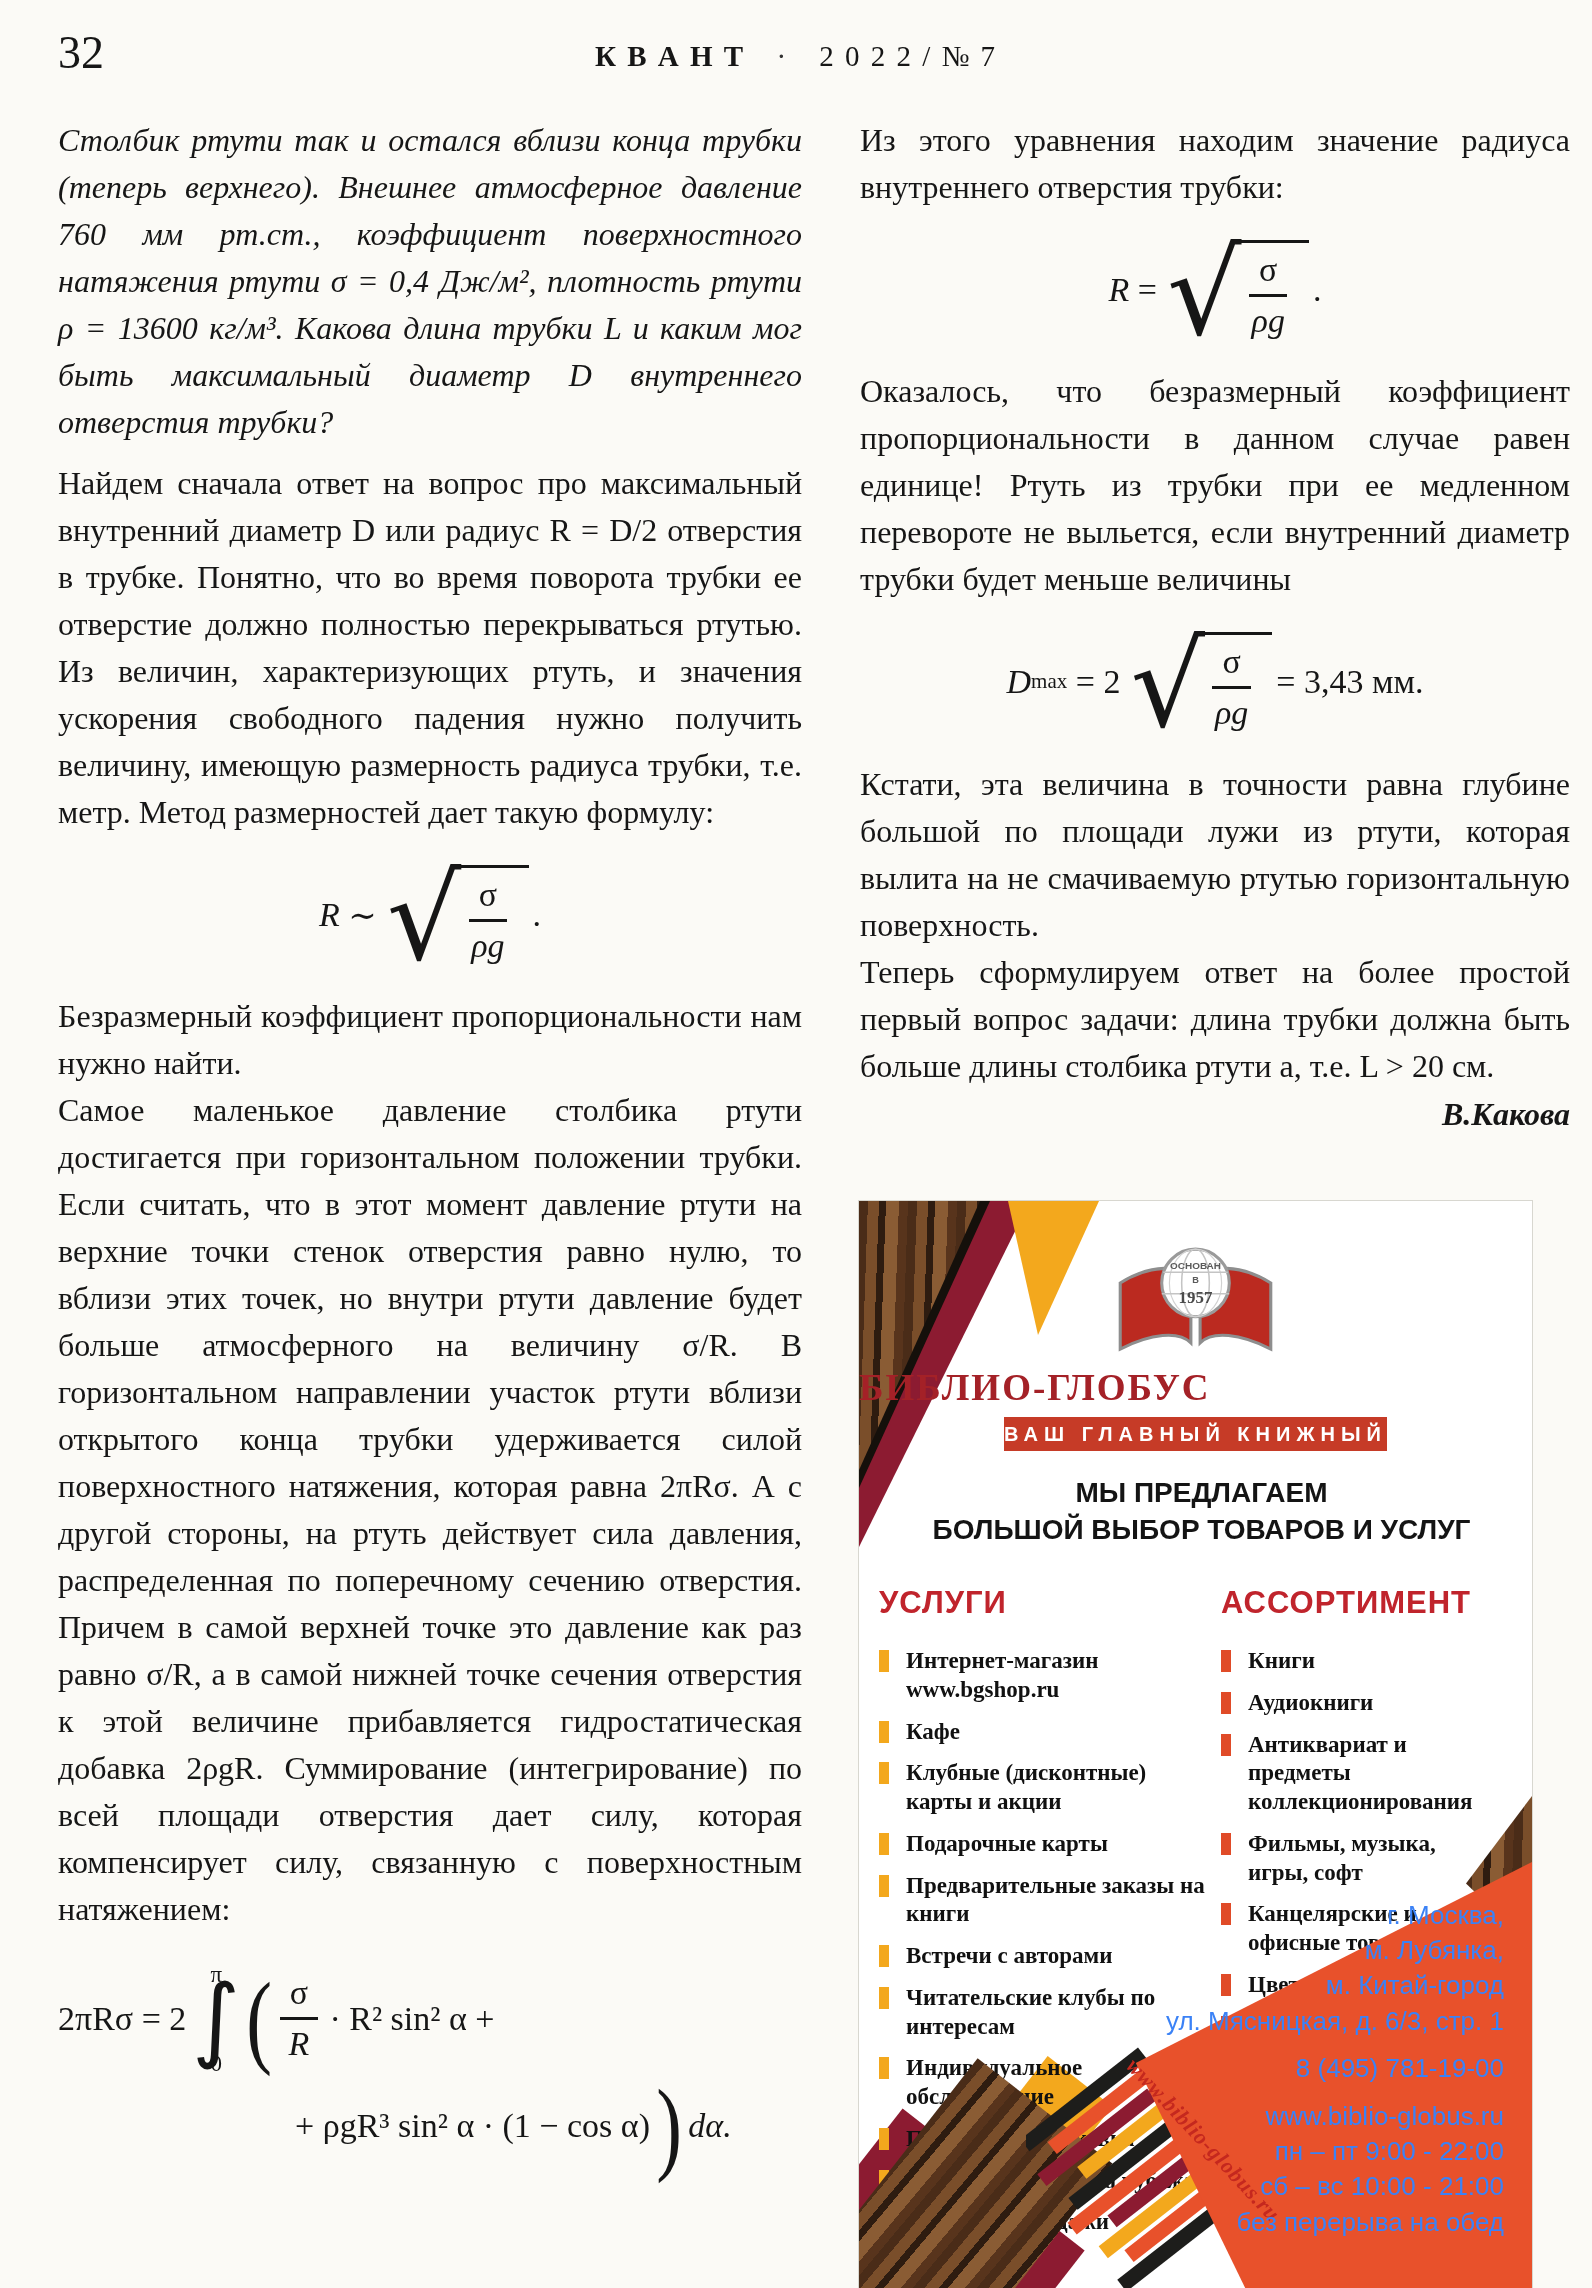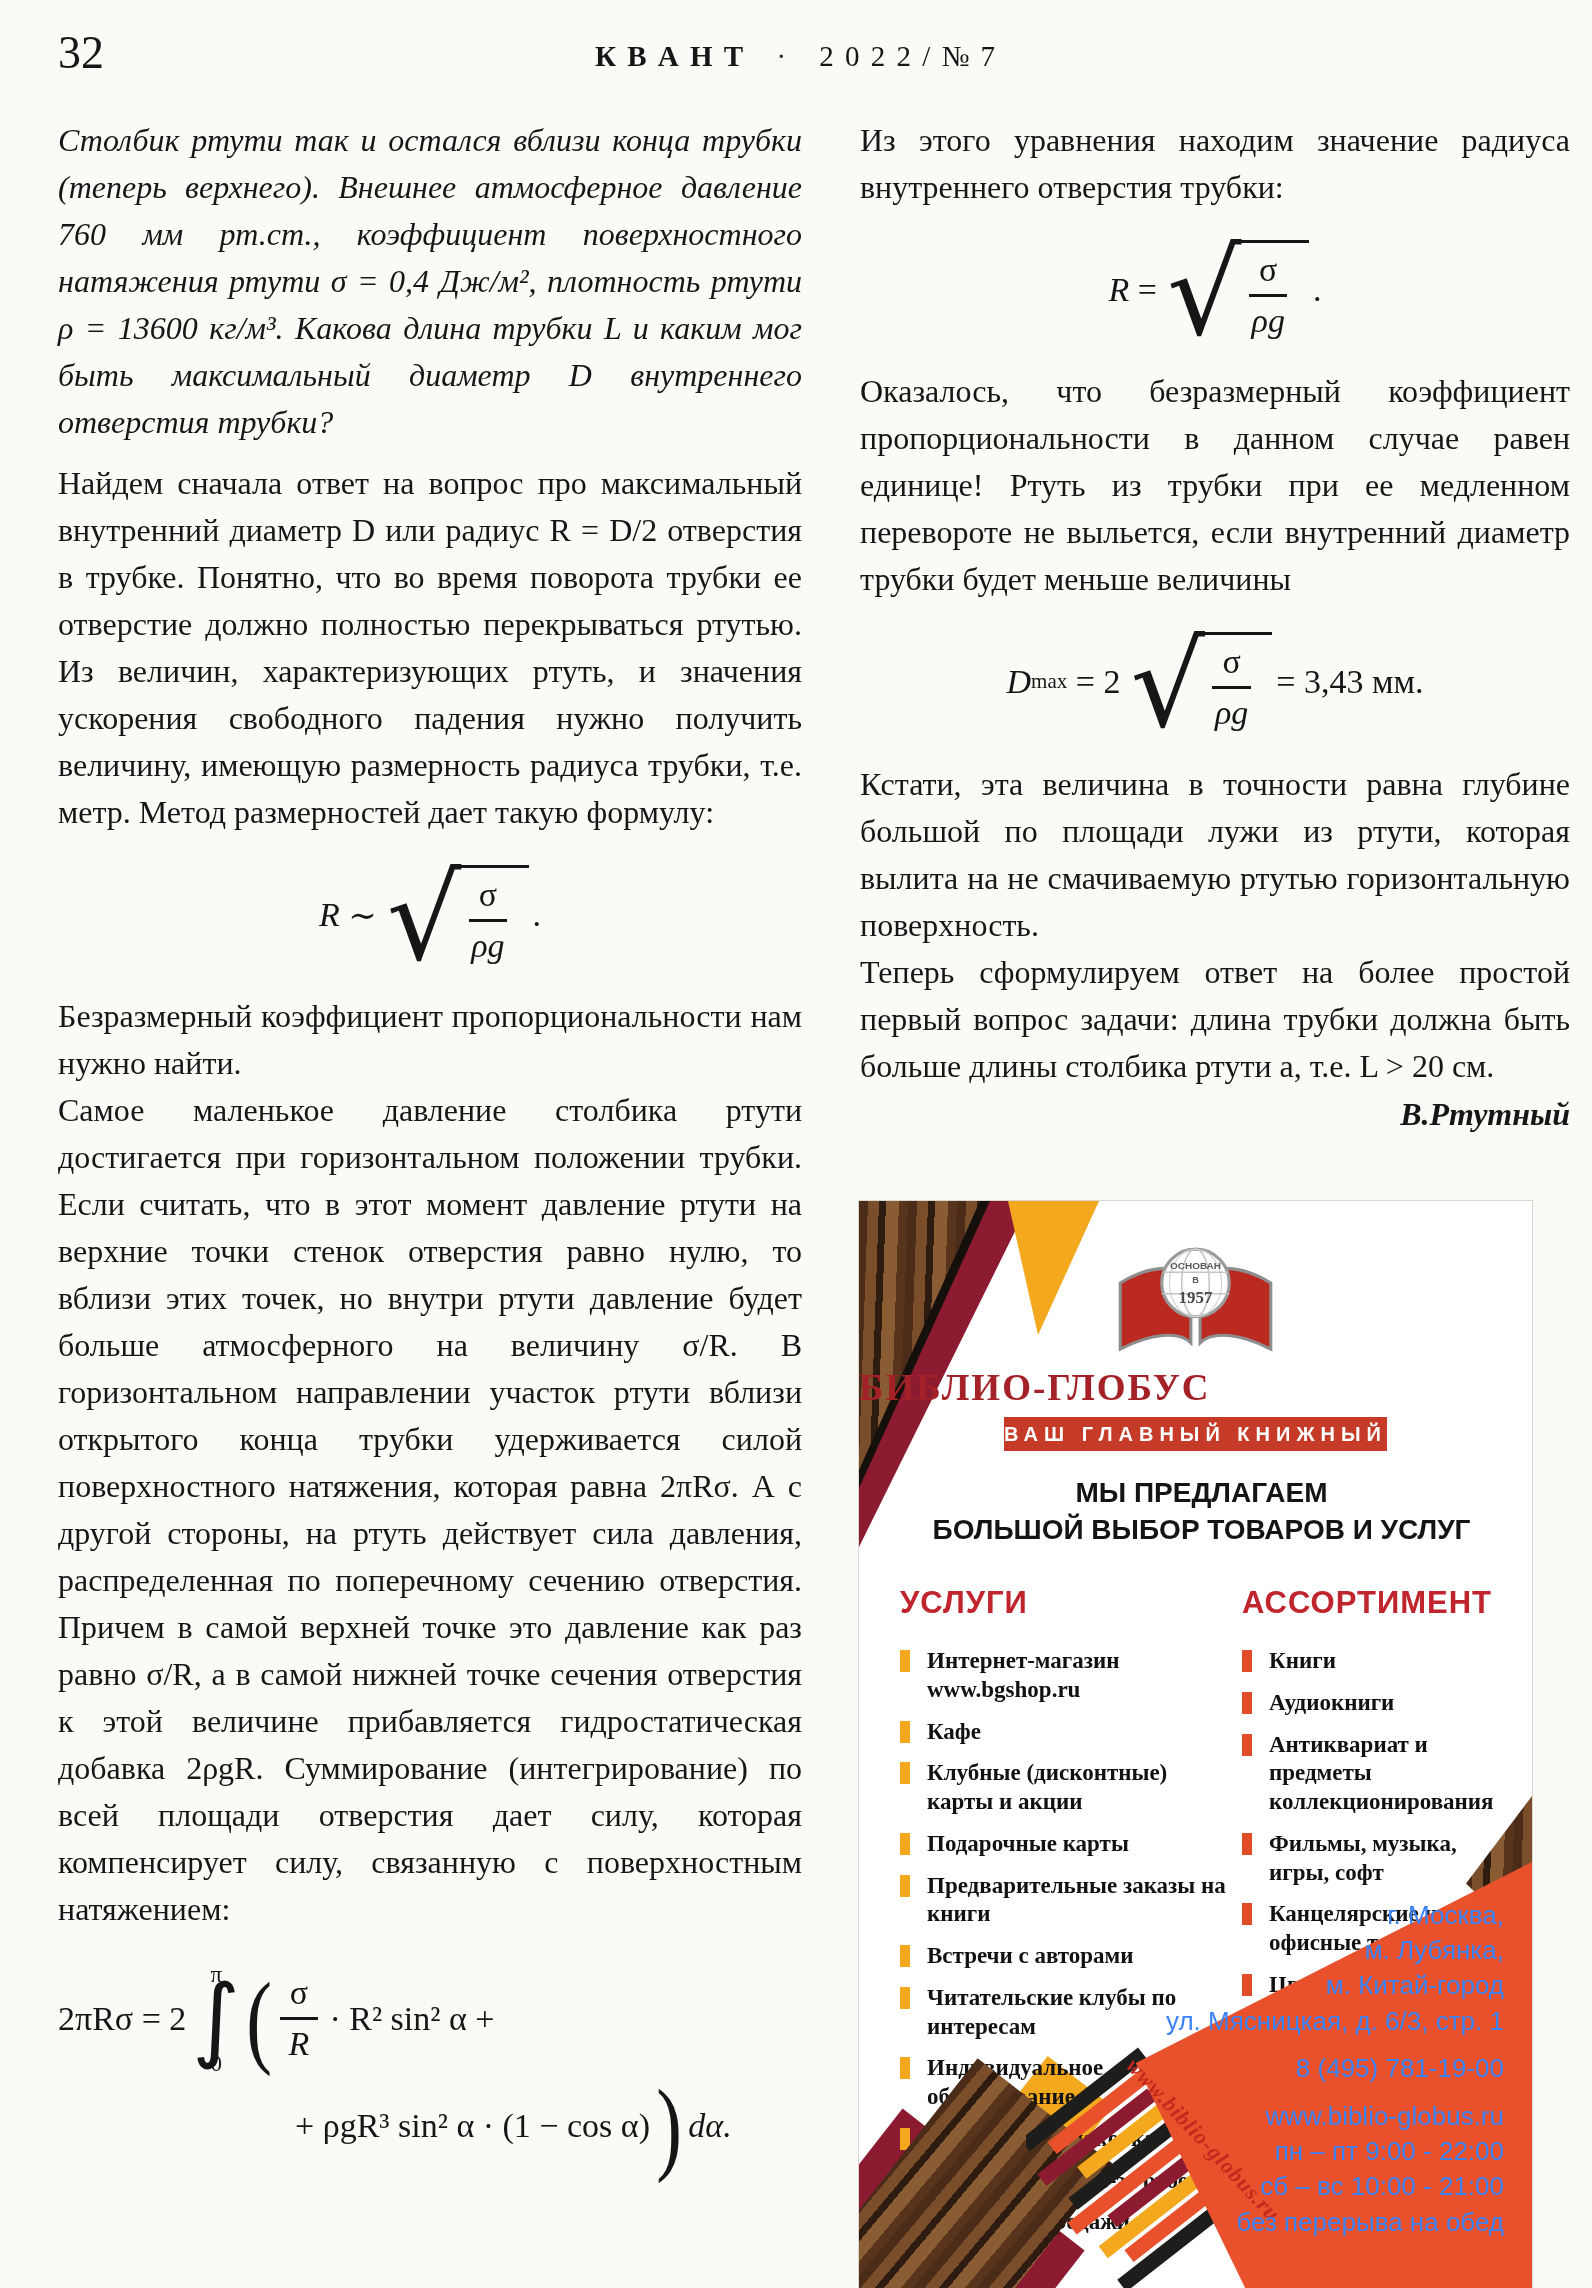--- a/index.html
+++ b/index.html
@@ -63,21 +63,21 @@
     color:#c5281e;font-family:"Liberation Serif",serif;font-weight:700;font-style:italic;
     font-size:22px;letter-spacing:1px;white-space:nowrap;
   }
   .ad-logo{position:relative;z-index:2;width:169px;margin:42px auto 0;display:block;}
   .ad-brand{position:relative;z-index:2;text-align:left;margin-top:8px;font-family:"Liberation Serif",serif;
     font-weight:700;font-size:37px;color:#a42127;letter-spacing:2px;}
   .ad-tagline{position:relative;z-index:2;width:fit-content;margin:8px auto 13px;background:#c63b27;color:#fff;
     font-weight:700;font-size:20px;letter-spacing:6px;padding:6px 0 5px;}
   .ad-offer{position:relative;z-index:2;text-align:center;font-weight:700;font-size:28px;line-height:1.32;
     margin-top:24px;color:#141414;padding-left:12px;}
-  .ad-cols{position:relative;z-index:2;display:flex;margin:36px 0 0 20px;justify-content:center;}
+  .ad-cols{position:relative;z-index:2;display:flex;margin:36px 0 0 20px;}
   .ad-col1{width:328px;}
   .ad-col2{width:269px;margin-left:14px;}
   .ad-col h3{margin:0 0 26px;color:#c0242c;font-size:31px;font-weight:700;letter-spacing:1px;}
   .ad-col ul{list-style:none;margin:0;padding:0;font-family:"Liberation Serif",serif;font-weight:700;
     font-size:23px;line-height:1.25;color:#111;}
   .ad-col li{position:relative;padding-left:27px;margin-bottom:13px;}
   .blt{position:absolute;left:0;top:3px;width:10px;height:22px;}
   .blt-s{background:#f3a81d;}
   .blt-a{background:#e04b28;}
   .ad-contact{position:absolute;right:28px;bottom:50px;z-index:4;text-align:right;color:#3b82f6;
@@ -172,21 +172,21 @@
           <span class="fn">σ</span>
           <span class="fd fvar">ρg</span>
         </span>
       </span>
     </span>
     <span>= 3,43 мм.</span>
   </div>
 
   <p>Кстати, эта величина в точности равна глубине большой по площади лужи из ртути, которая вылита на не смачиваемую ртутью горизонтальную поверхность.</p>
   <p>Теперь сформулируем ответ на более простой первый вопрос задачи: длина трубки должна быть больше длины столбика ртути a, т.е. L &gt; 20 см.</p>
-  <div class="signature">В.Ртутный</div>
+  <div class="signature">В.Какова</div>
 </div>
 
 <div class="ad">
 
   <div class="dec dec-tl-maroon"></div>
   <div class="dec dec-tl-black"></div>
   <div class="dec dec-tl-photo stripes"></div>
   <div class="dec dec-tl-yellow"></div>
 
   <svg class="ad-logo" viewBox="0 0 220 150">

